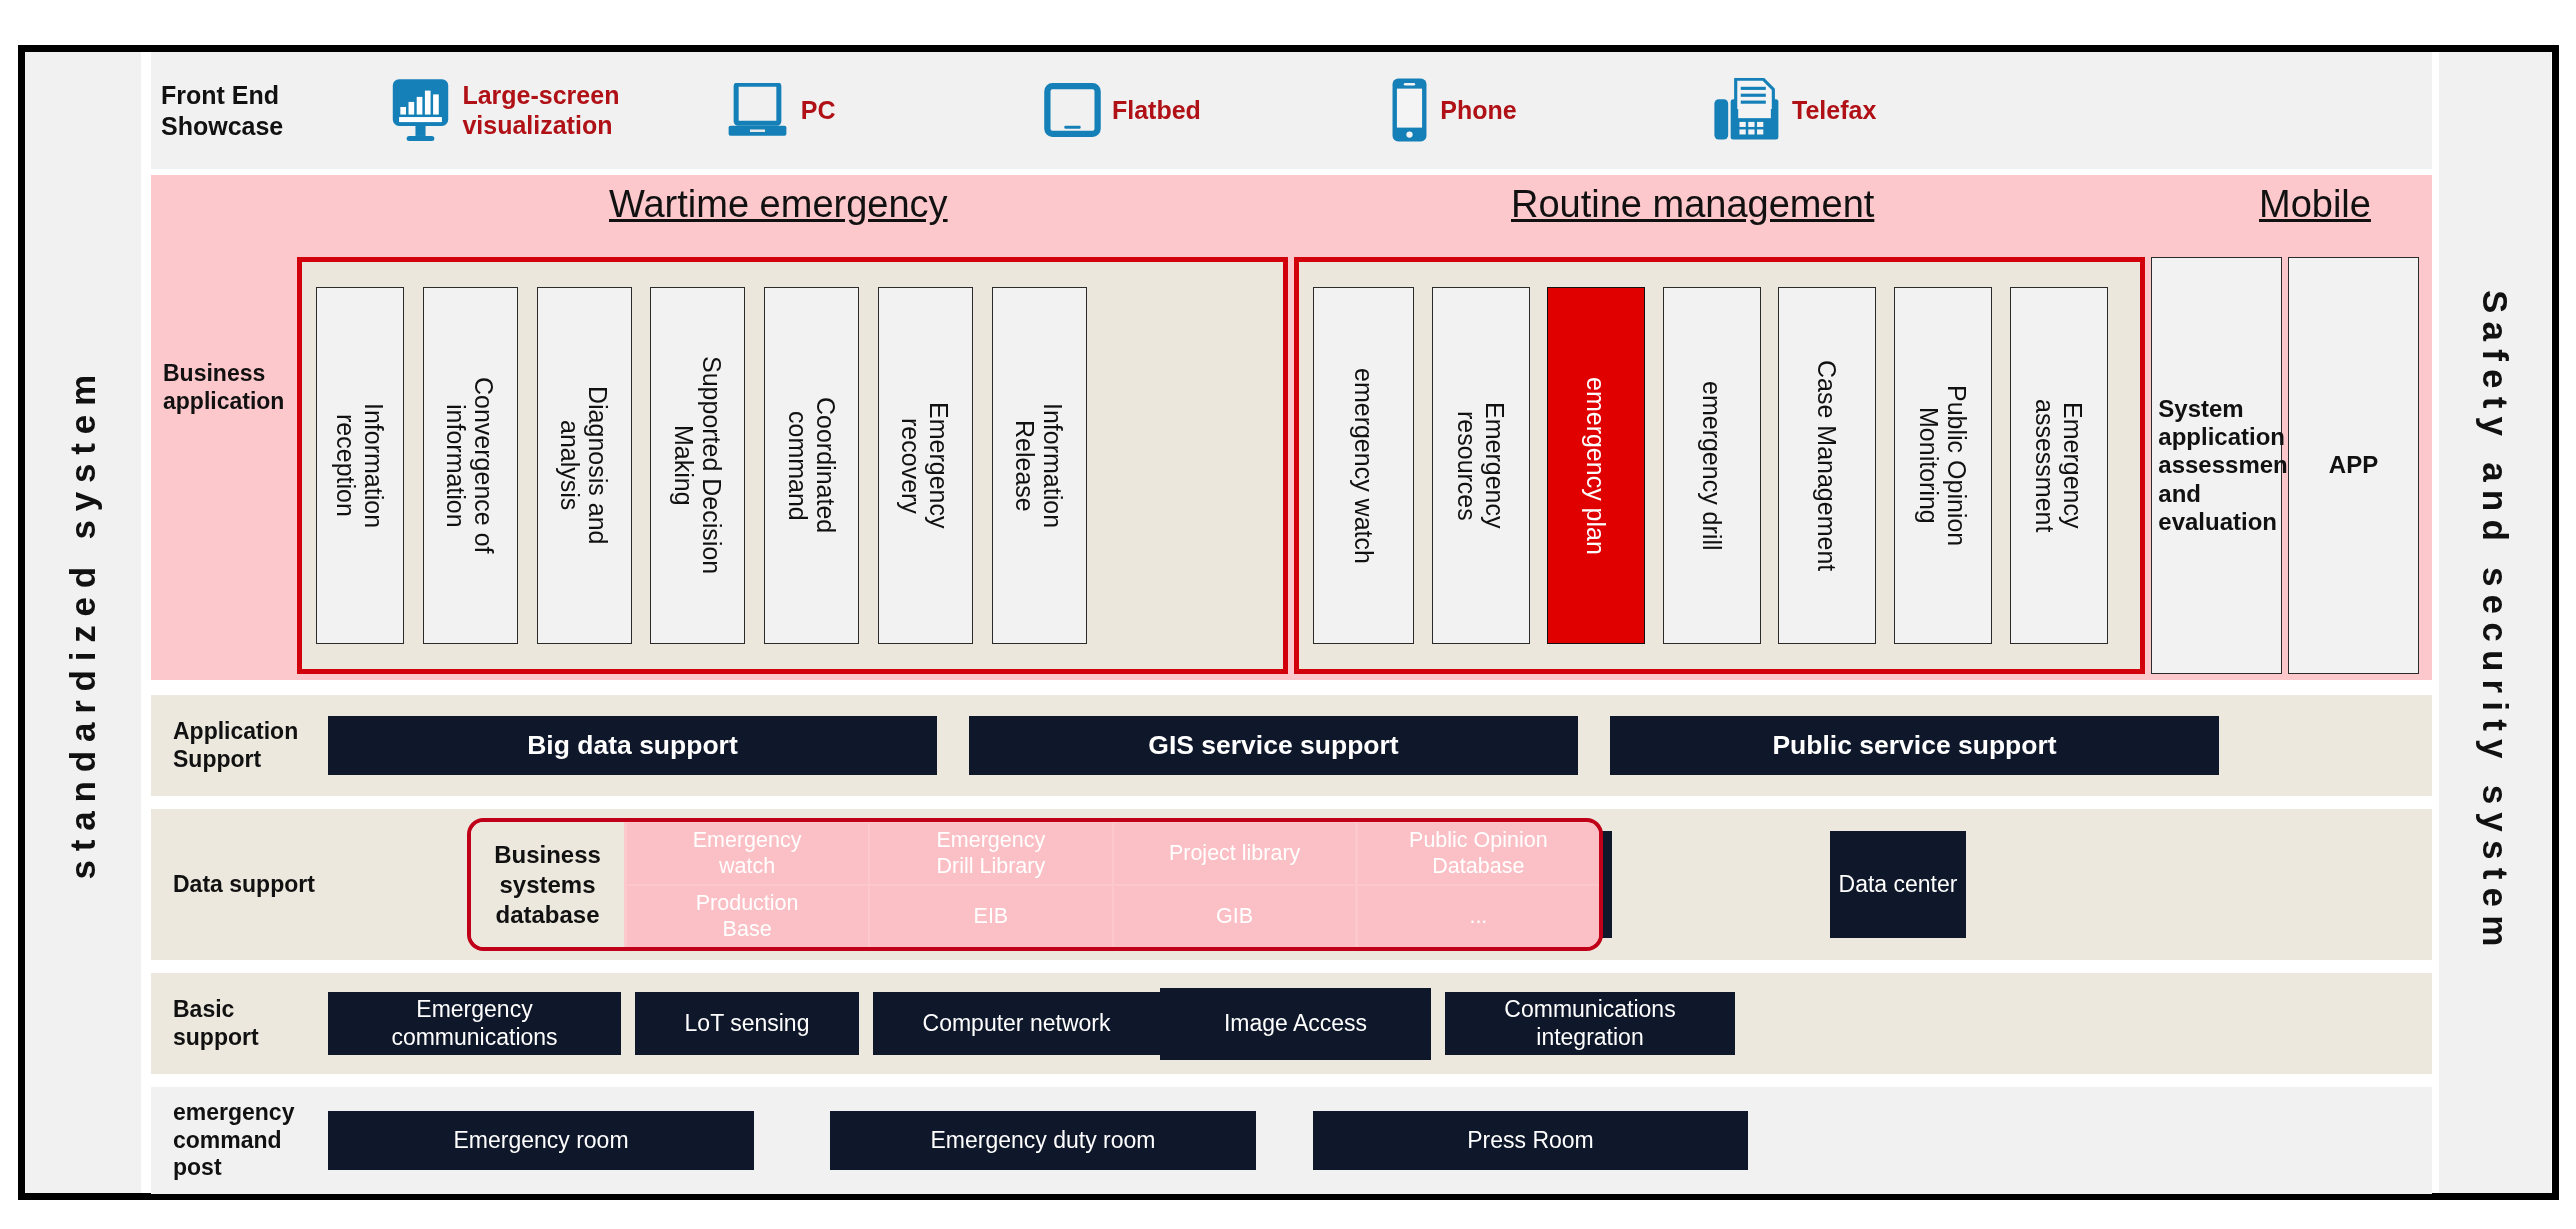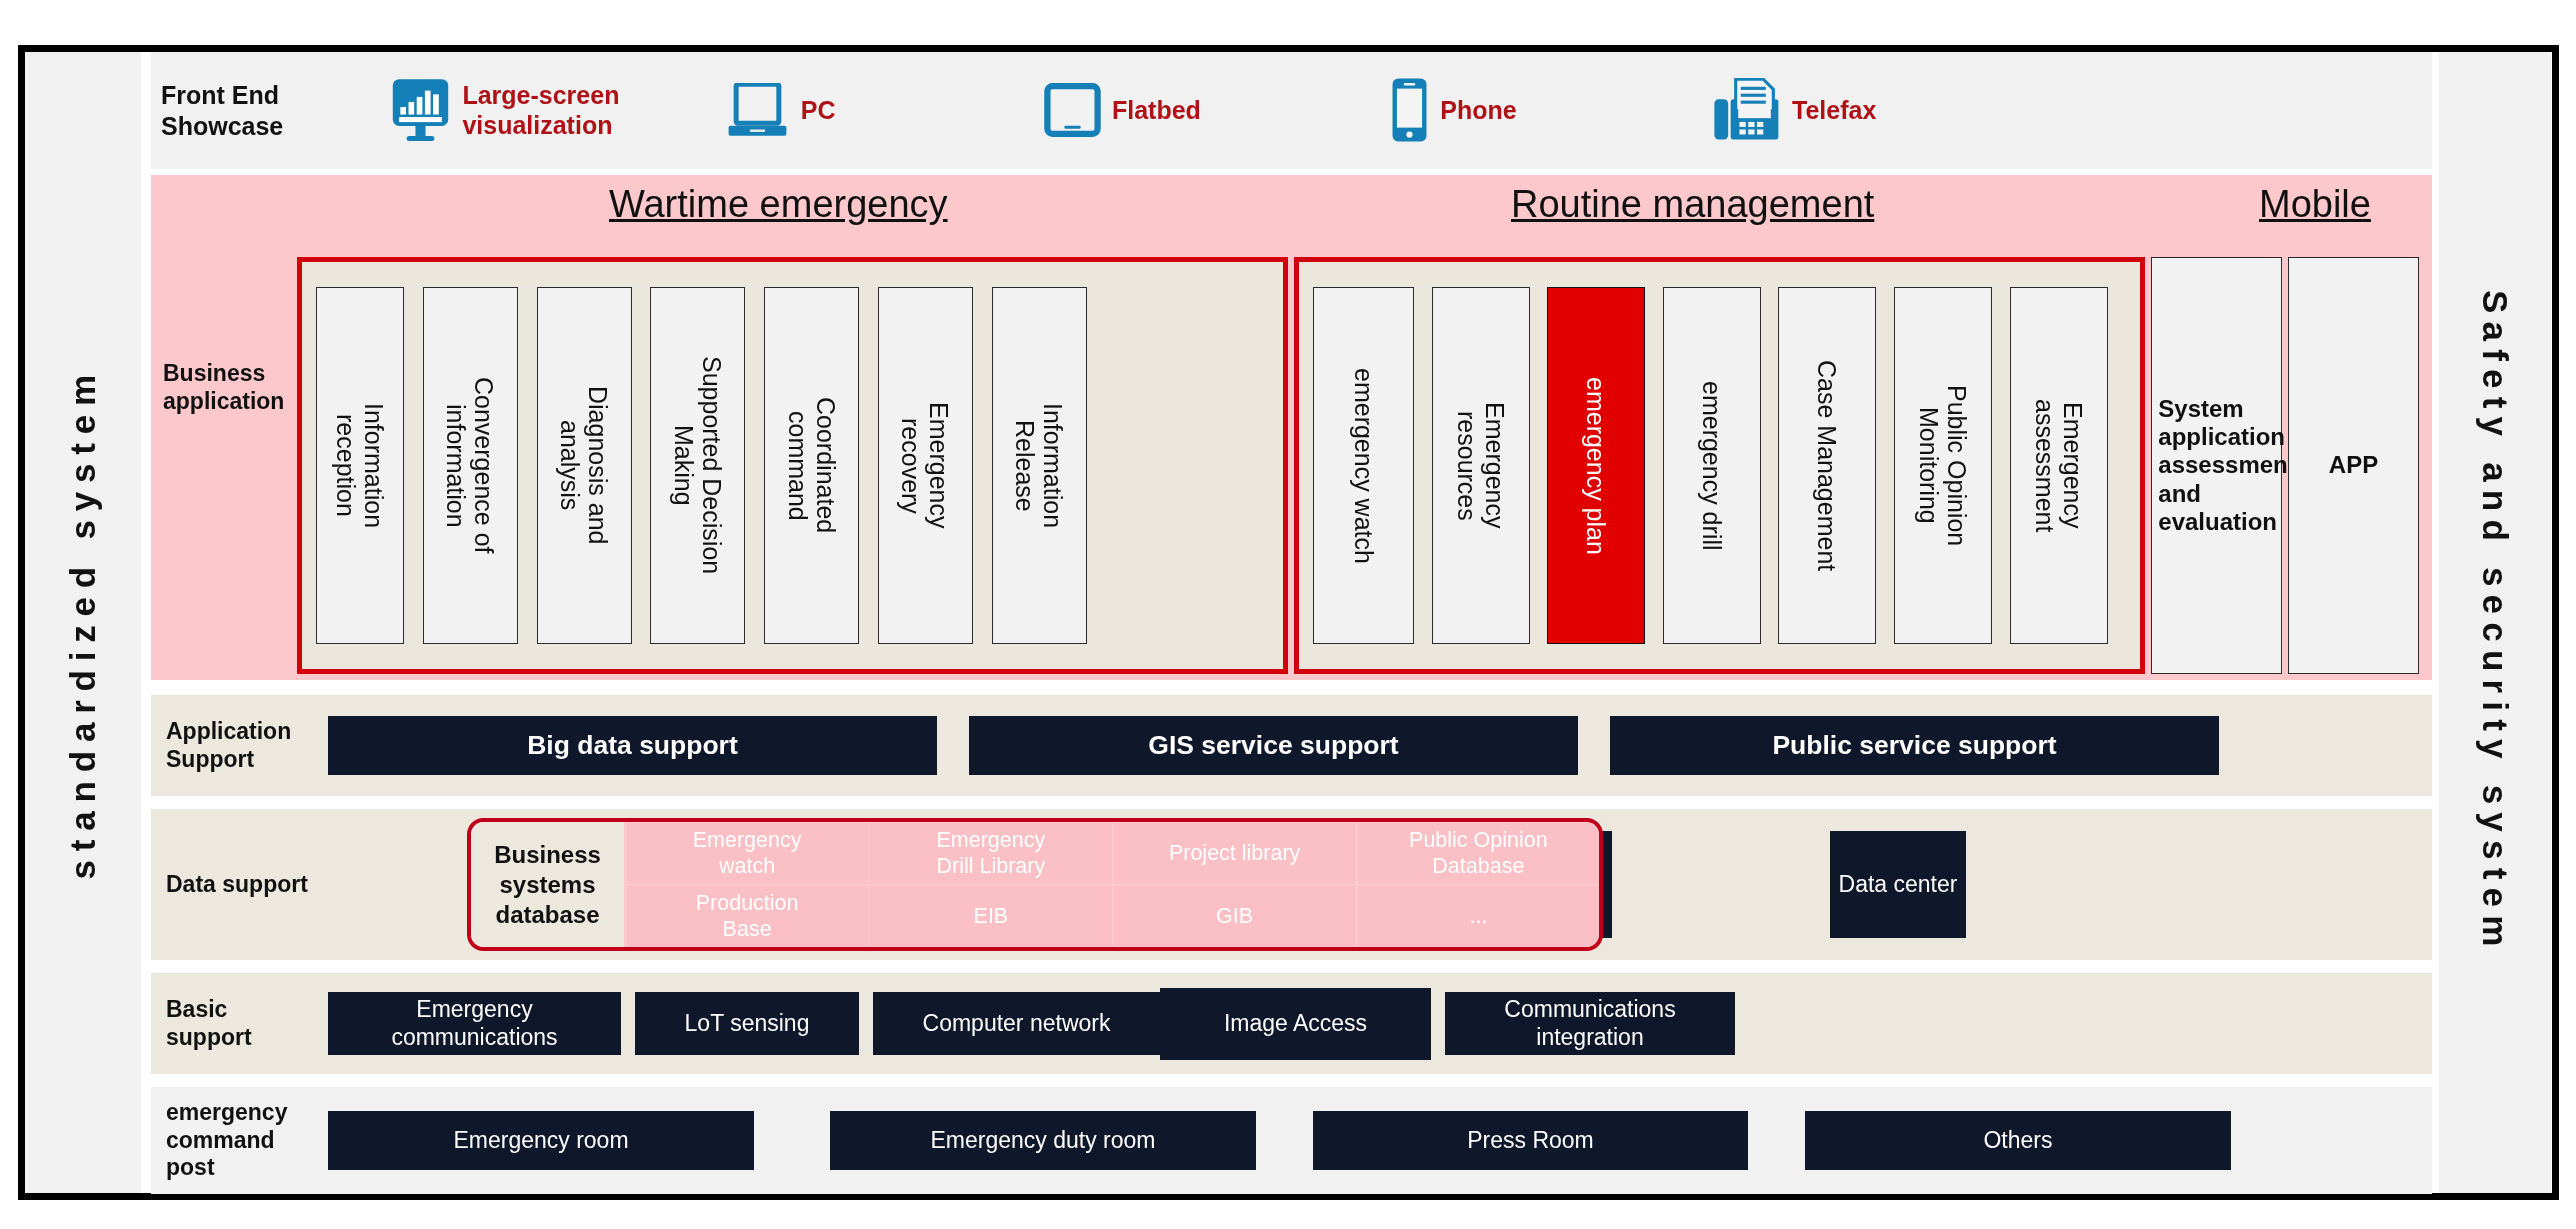--- a/index.html
+++ b/index.html
@@ -166,21 +166,21 @@
     position: absolute;
     left: 151px;
     width: 2281px;
     background: #ece8de;
     display: flex;
     align-items: center;
   }
   .srow.lastrow { background: #f1f1f1; }
   .srow .rowlabel {
     width: 167px;
-    padding-left: 15px;
+    padding-left: 22px;
     font-size: 23px;
     font-weight: bold;
     line-height: 1.2;
     color: #111;
     flex: none;
   }
   .gbox {
     background: #0f172a;
     color: #ffffff;
     display: flex;
@@ -442,17 +442,16 @@
     <div class="gbox" style="width:290px; height:63px; margin-left:14px;">Communications
 integration</div>
   </div>
 
   <div class="srow lastrow" style="top:1087px; height:107px;">
     <div class="rowlabel">emergency
 command post</div>
     <div class="gbox" style="width:426px; height:59px; margin-left:10px;">Emergency room</div>
     <div class="gbox" style="width:426px; height:59px; margin-left:76px;">Emergency duty room</div>
     <div class="gbox" style="width:435px; height:59px; margin-left:57px;">Press Room</div>
-    <div class="gbox" style="width:426px; height:59px; margin-left:57px;">Others</div>
   </div>
 
 </div>
 
 
 </body></html>

